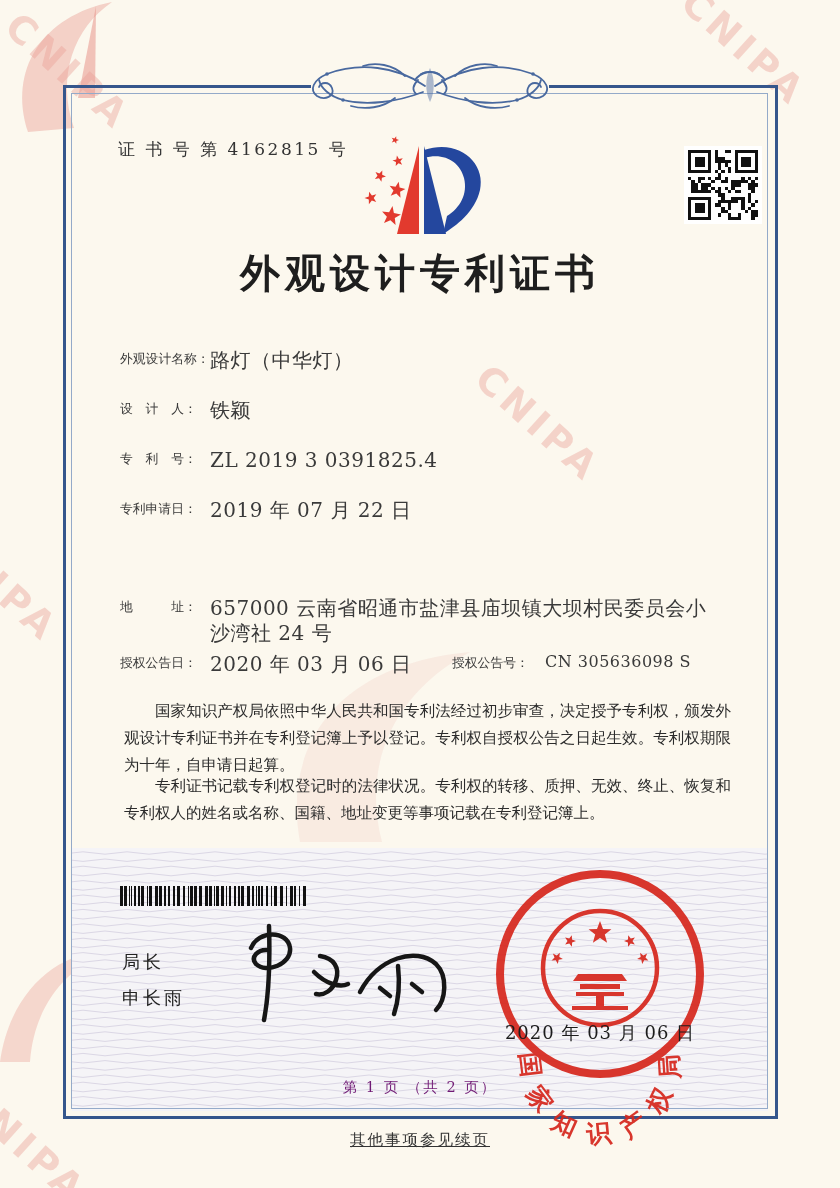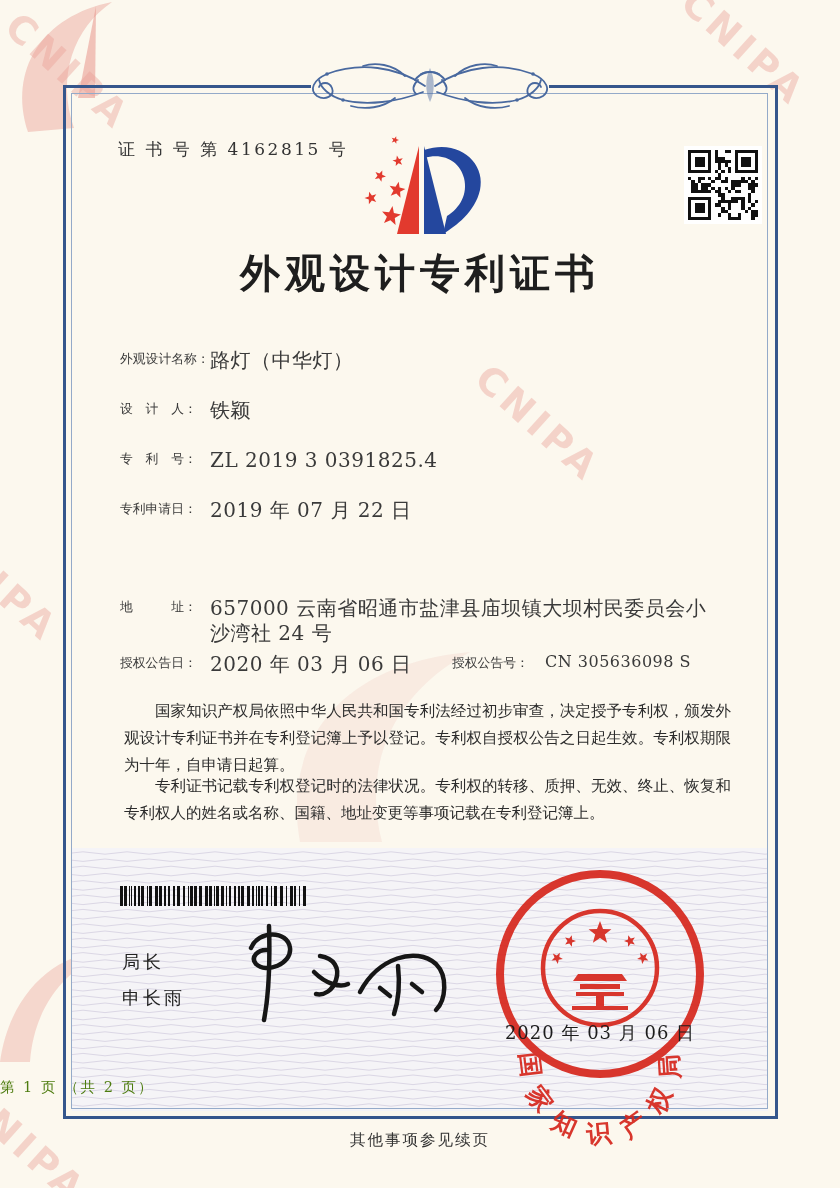--- a/index.html
+++ b/index.html
@@ -24,24 +24,24 @@
   .lab{display:inline-block;width:90px;font-size:12.8px;white-space:nowrap;vertical-align:top;padding-top:3px;}
   .val{display:inline-block;font-size:20px;letter-spacing:.5px;vertical-align:top;width:515px;line-height:25px;}
   .lab2{position:absolute;left:332px;top:3px;font-size:12.8px;white-space:nowrap;}
   .val2{position:absolute;left:425px;top:0;font-size:16px;letter-spacing:.5px;}
   .body-par{position:absolute;left:124px;width:607px;font-size:15.5px;line-height:1.74;
             text-align:justify;text-indent:2em;color:#2c2c2c;margin-top:16px;}
   .sig-title{position:absolute;left:122px;top:950px;font-size:18px;letter-spacing:3px;color:#222;}
   .sig-name{position:absolute;left:122px;top:986px;font-size:18px;letter-spacing:3px;color:#222;}
   .seal-date{position:absolute;left:600px;top:1021px;transform:translateX(-50%);
              font-size:18px;letter-spacing:1px;color:#1c1c1c;white-space:nowrap;}
-  .page-ind{position:absolute;left:0;right:0;top:1078px;text-align:left;font-size:14.5px;
-            letter-spacing:2px;color:#4d7c0f;}
+  .page-ind{position:absolute;left:0;right:0;top:1078px;text-align:center;font-size:14.5px;
+            letter-spacing:2px;color:#701a75;}
   .cont-note{position:absolute;left:0;right:0;top:1130px;text-align:center;font-size:15.5px;
-             letter-spacing:2px;color:#333;}
+             letter-spacing:2px;color:#333;text-decoration:underline;}
   
   .wave-strip{position:absolute;left:72px;top:848px;width:696px;height:263px;background:#f5f4f7;}
   .barcode{position:absolute;left:120px;top:886px;width:192px;height:20px;font-size:0;white-space:nowrap;}
   .barcode i{display:inline-block;height:100%;background:#111;}
   .barcode s{display:inline-block;height:100%;}
   .qr-wrap{position:absolute;left:684px;top:146px;width:70px;height:70px;background:#fff;padding:4px;}
   .logo-svg{position:absolute;left:340px;top:124px;}
   .orn-svg{position:absolute;left:295px;top:50px;}
   .overlay-svg{position:absolute;left:0;top:0;pointer-events:none;}
 </style>

